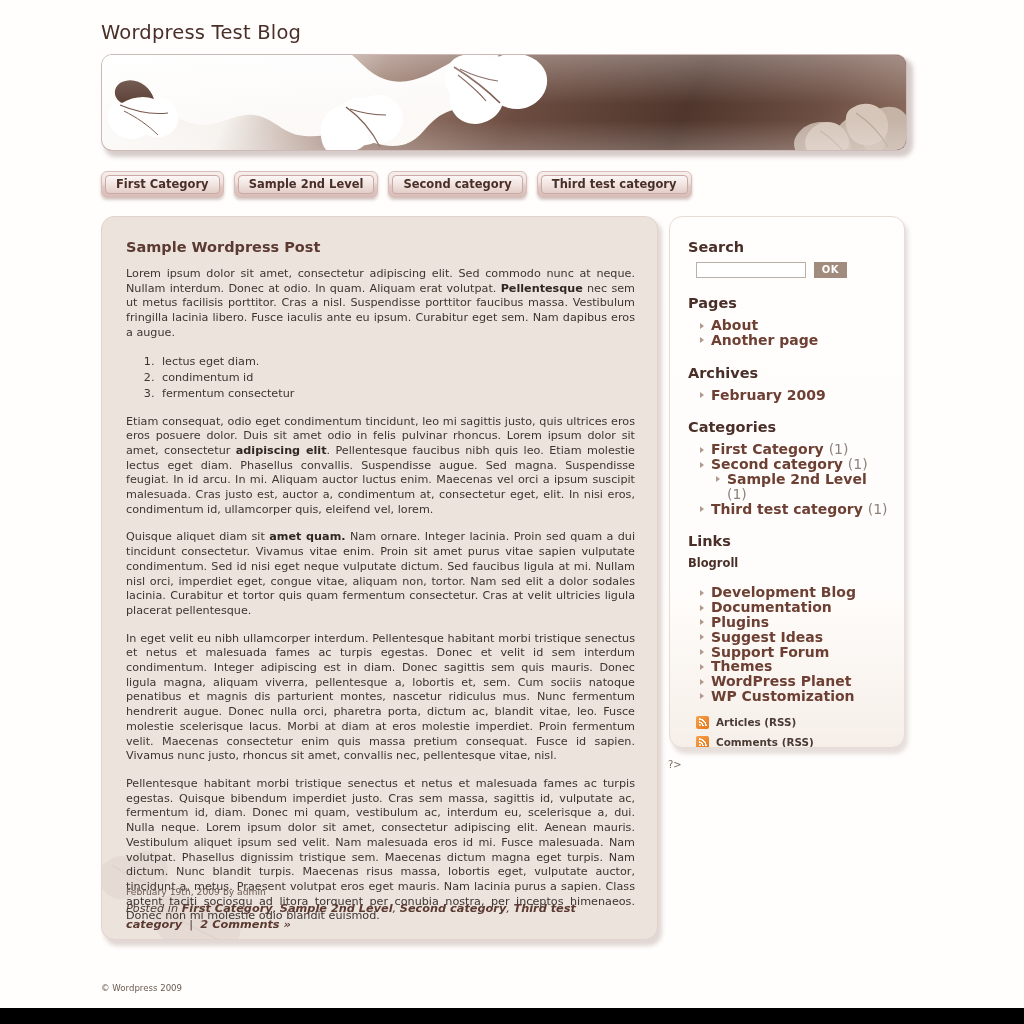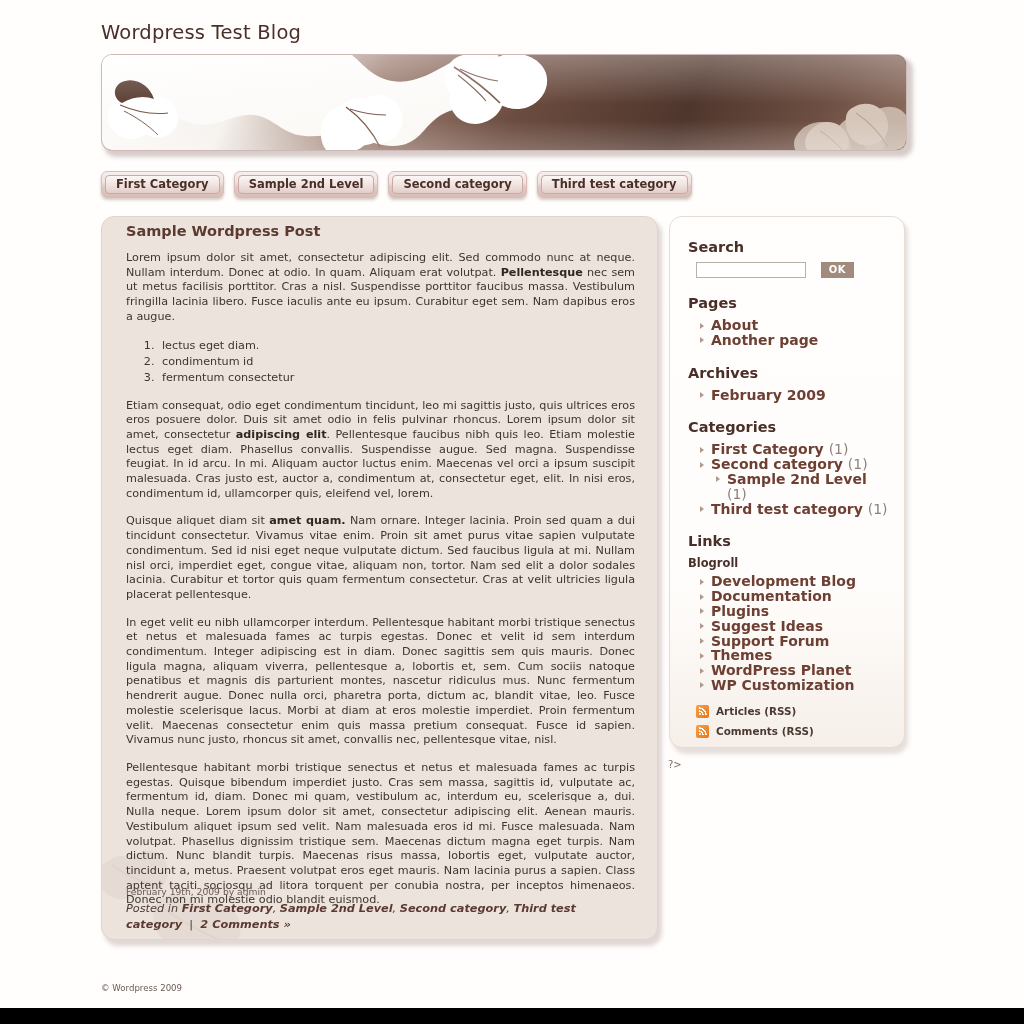--- a/index.html
+++ b/index.html
@@ -140,21 +140,21 @@
     left: 0; top: 0;
     width: 557px; height: 724px;
     border-radius: 13px;
     border: 1px solid #e2d3cd;
     background: #ece3dd;
     overflow: hidden;
   }
   .content-inner {
     position: absolute;
     left: 0; top: 0; right: 0; bottom: 0;
-    padding: 2px 22px 0 24px;
+    padding: 18px 22px 0 24px;
   }
   .watermark {
     position: absolute;
     left: -4px; bottom: -12px;
     width: 190px; height: 120px;
     opacity: 0.5;
     pointer-events: none;
   }
 
   .post-title {
@@ -230,21 +230,21 @@
     font-size: 14.5px;
     font-weight: bold;
     color: #4a2f28;
     margin: 0 0 7px 0;
   }
   .sb-h.spaced { margin-top: 17px; }
   .sb-sub {
     font-size: 11.5px;
     font-weight: bold;
     color: #4a2f28;
-    margin: 0 0 4px 0;
+    margin: 0 0 15px 0;
   }
   .sb-list { list-style: none; margin: 0 0 0 0; padding: 0 0 0 12px; }
   .sb-list li {
     position: relative;
     font-size: 14px;
     font-weight: bold;
     color: #6e4034;
     padding: 0 0 0 11px;
     line-height: 14.8px;
     cursor: pointer;
@@ -259,21 +259,20 @@
     border-bottom: 3.5px solid transparent;
   }
   .sb-list li.nested .bullet { left: 16px; }
   .sb-list li .count { font-weight: normal; color: #8c8279; }
 
   .search-row {
     display: flex;
     align-items: center;
     padding-left: 8px;
     margin-bottom: 4px;
-    gap: 7px;
   }
   .search-input {
     width: 110px; height: 16px;
     border: 1px solid #b9b0a8;
     background: #ffffff;
     font-size: 10px;
     font-family: "DejaVu Sans", "Liberation Sans", sans-serif;
     padding: 0 3px;
     outline: none;
   }

